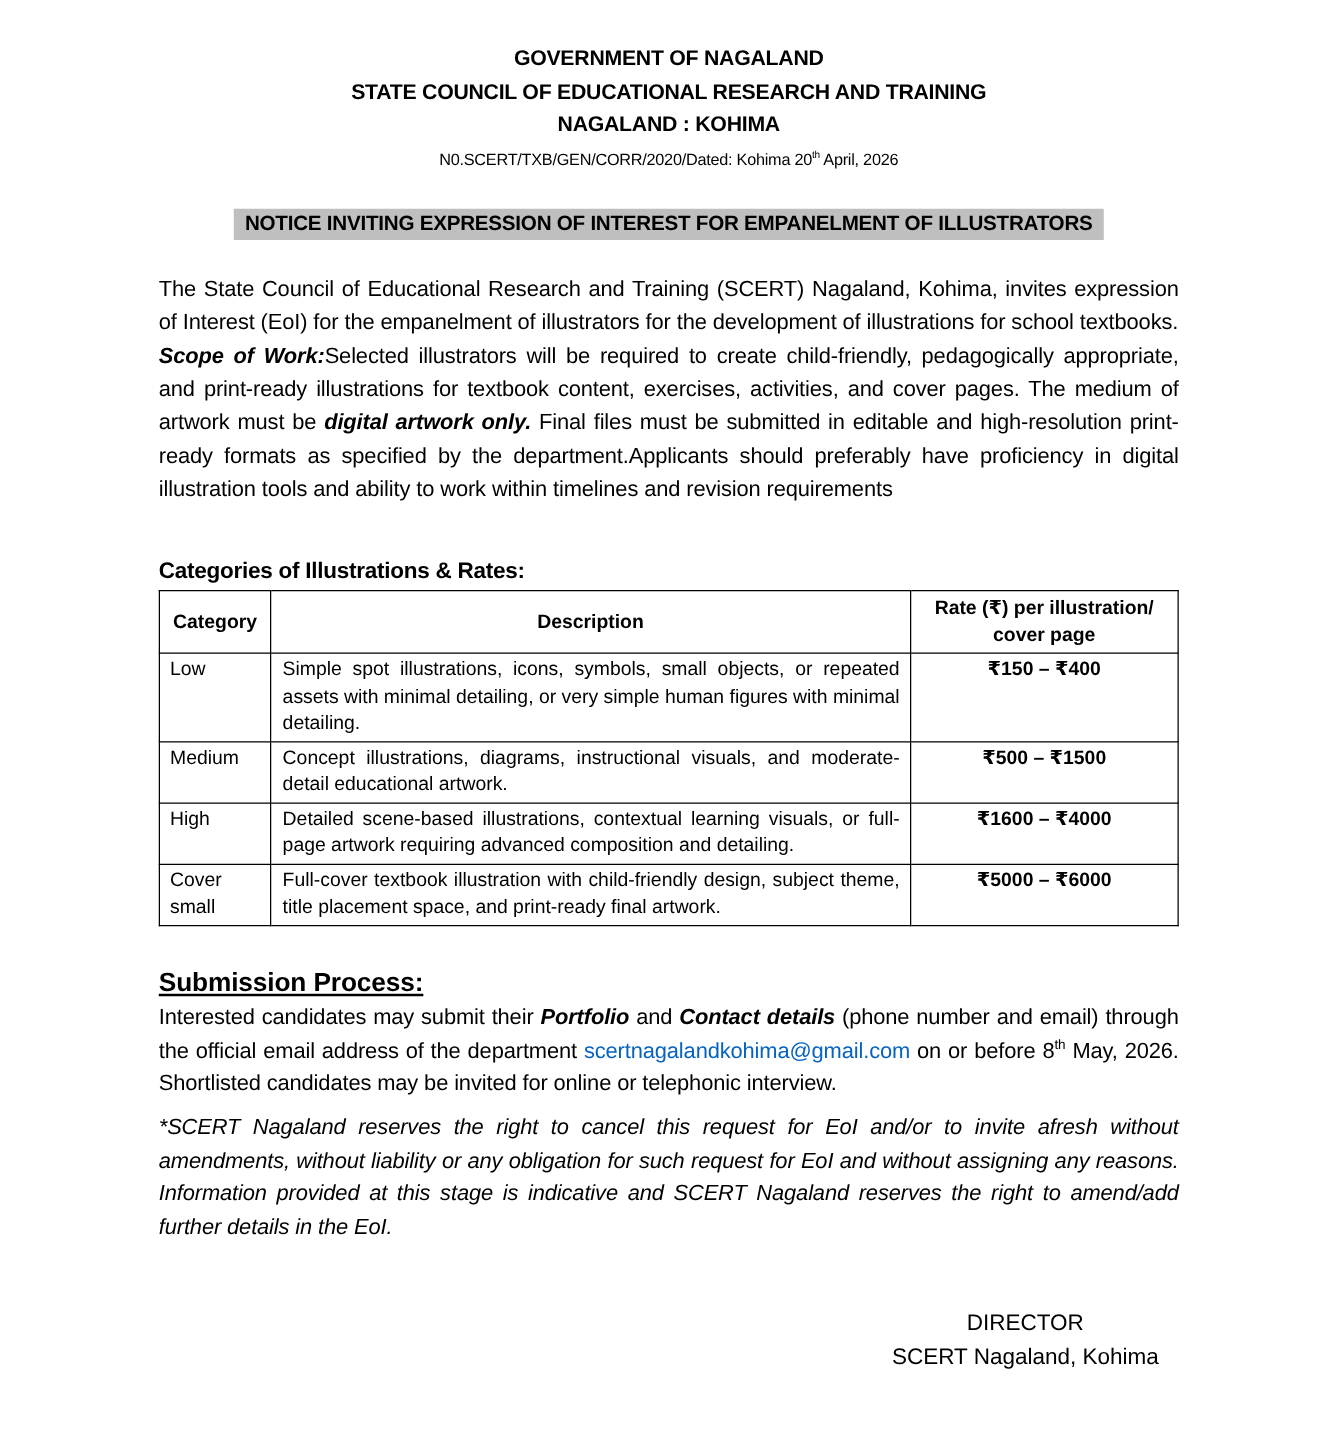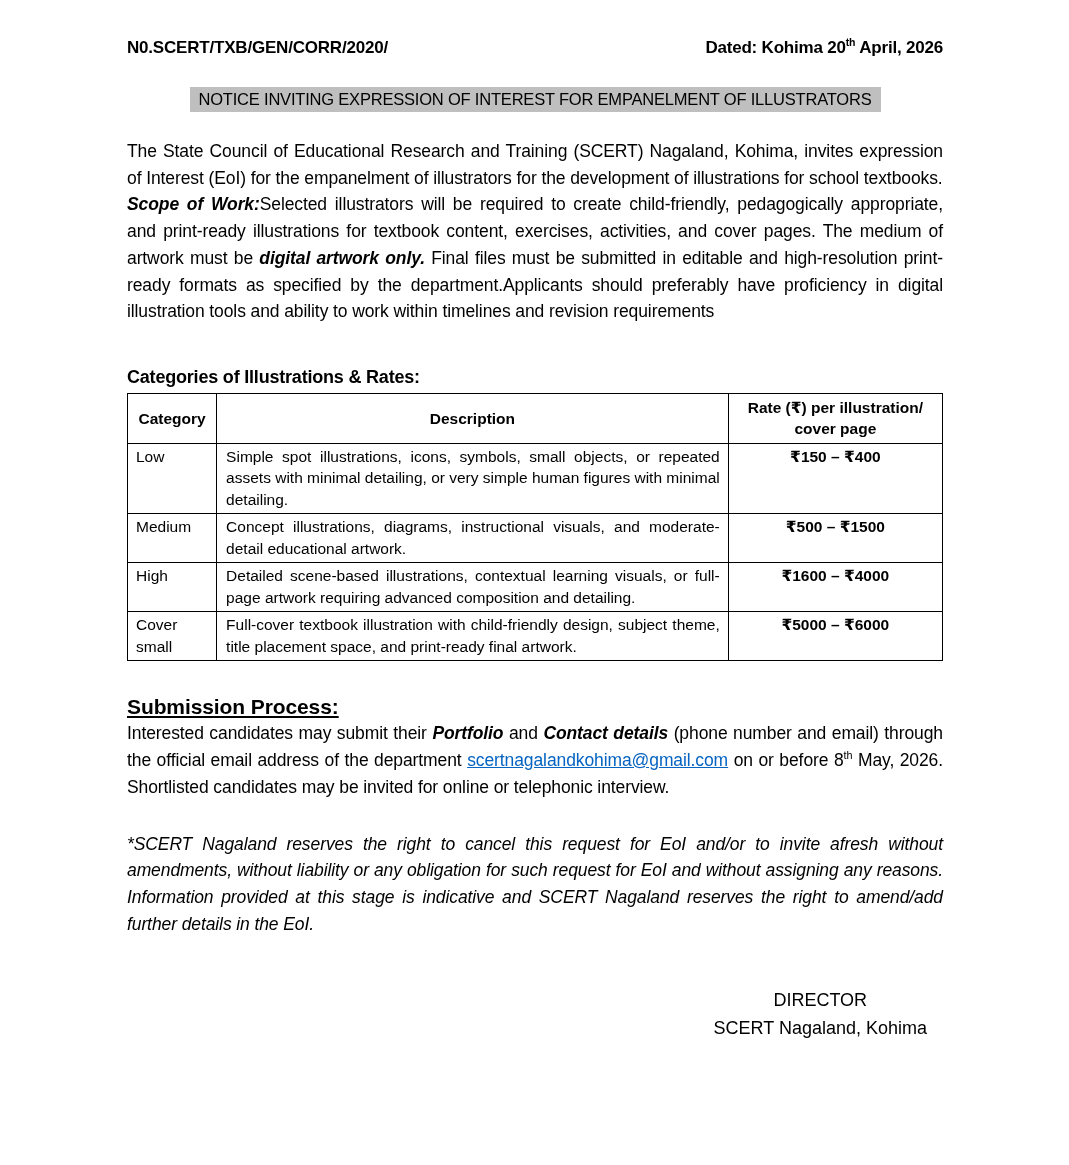--- a/index.html
+++ b/index.html
@@ -21,39 +21,39 @@
   
   .letterhead {
     text-align: center;
     font-weight: bold;
     font-size: 17px;
     line-height: 26.5px;
     letter-spacing: -0.2px;
   }
   .ref-line {
     display: flex;
-    justify-content: space-between;
-    font-weight: bold;
-    font-size: 17px;
+    justify-content: center;
+    font-weight: normal;
+    font-size: 13px;
     line-height: 27px;
     letter-spacing: -0.2px;
   }
   sup {
     font-size: 0.62em;
     vertical-align: super;
     line-height: 0;
   }
   
   .title-wrap {
     text-align: center;
     margin-top: 26px;
   }
   .notice-title {
     display: inline-block;
-    font-weight: normal;
+    font-weight: bold;
     font-size: 16.5px;
     letter-spacing: -0.2px;
     padding: 3px 9px;
   }
   
   .body-text {
     font-size: 17.5px;
     line-height: 26.7px;
     text-align: justify;
     letter-spacing: -0.1px;
@@ -95,26 +95,25 @@
   
   .submission-heading {
     font-weight: bold;
     font-size: 21px;
     margin-top: 32px;
     line-height: 27px;
     letter-spacing: -0.1px;
     text-decoration: underline;
   }
   a.email-link {
-    text-decoration: underline;
     cursor: pointer;
   }
   
   .disclaimer {
-    margin-top: 30px;
+    margin-top: 8px;
     font-style: italic;
     font-size: 17.5px;
     line-height: 26.7px;
     text-align: justify;
     letter-spacing: -0.1px;
   }
   
   .signature {
     margin-top: 50px;
     margin-left: auto;
@@ -123,20 +122,25 @@
     text-align: center;
     font-size: 18px;
     line-height: 27.5px;
   }
 </style>
 </head>
 <body>
 
 <div class="page">
 
+  <div class="letterhead">
+    <div>GOVERNMENT OF NAGALAND</div>
+    <div>STATE COUNCIL OF EDUCATIONAL RESEARCH AND TRAINING</div>
+    <div>NAGALAND : KOHIMA</div>
+  </div>
 
   <div class="ref-line">
     <span>N0.SCERT/TXB/GEN/CORR/2020/</span>
     <span><span>Dated: Kohima 20</span><sup>th</sup><span> April, 2026</span></span>
   </div>
 
   <div class="title-wrap">
     <span class="notice-title" style="background: rgb(191, 191, 191);">NOTICE INVITING EXPRESSION OF INTEREST FOR EMPANELMENT OF ILLUSTRATORS</span>
   </div>
 

